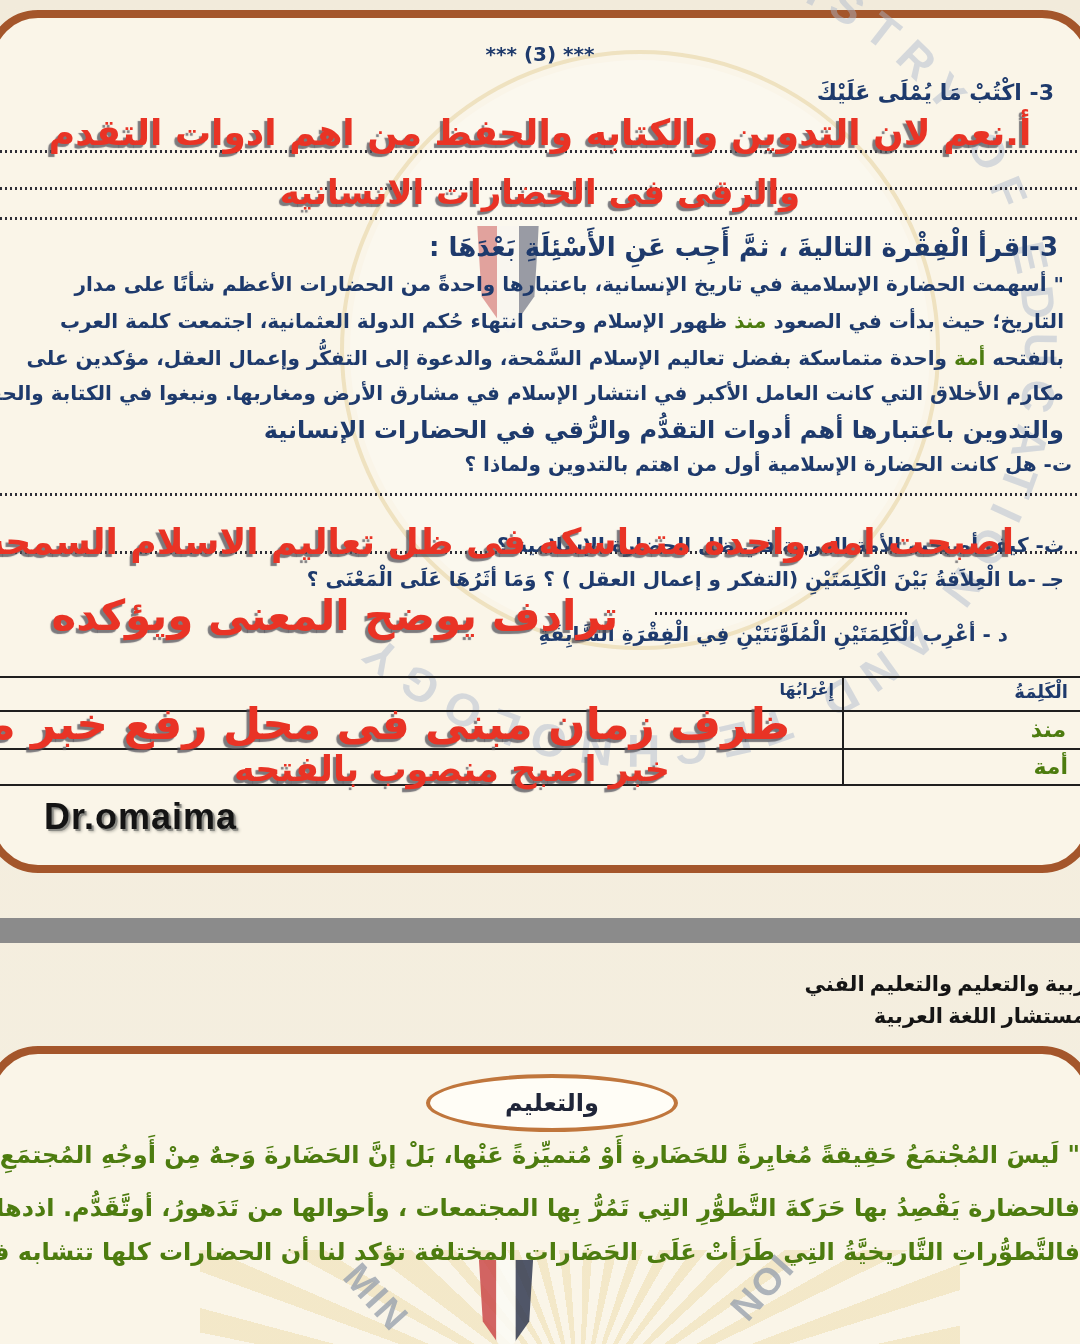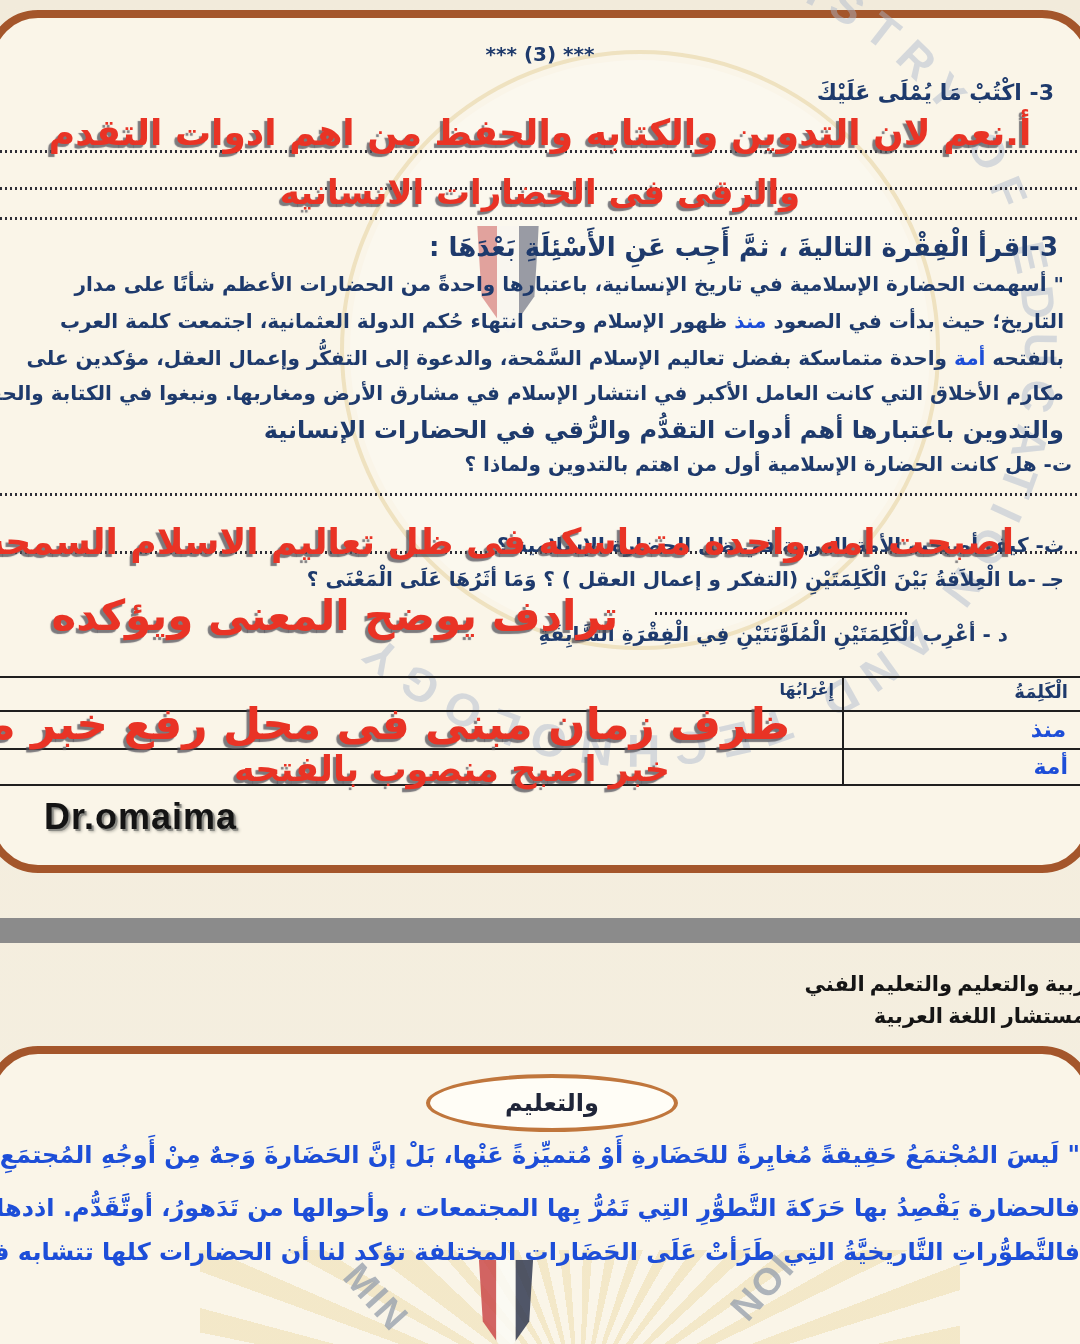--- a/index.html
+++ b/index.html
@@ -8,21 +8,21 @@
     background:linear-gradient(#f2ebdb,#f5efe0);
     font-family:"DejaVu Sans",sans-serif;
   }
   .abs{position:absolute;}
   .frame{
     position:absolute;left:-14px;right:-14px;
     border:8px solid #a4562b;border-radius:52px;
     background:#faf5e8;
   }
   .navy{color:#1e3a6c;font-weight:bold;}
-  .typered{color:#1d4ed8;font-weight:bold;}
+  .typered{color:#4d7c0f;font-weight:bold;}
   .hand{
     color:#e93325;font-weight:bold;white-space:nowrap;
     text-shadow:-3px 3px 1px rgba(80,80,90,.75);
   }
   .line{direction:rtl;white-space:nowrap;}
   .dotted{
     height:3px;left:0;right:0;z-index:1;
     background:repeating-linear-gradient(90deg,#2e2e38 0 2px,transparent 2px 5px);
   }
   .z2{z-index:2;} .z3{z-index:3;} .z4{z-index:4;}

